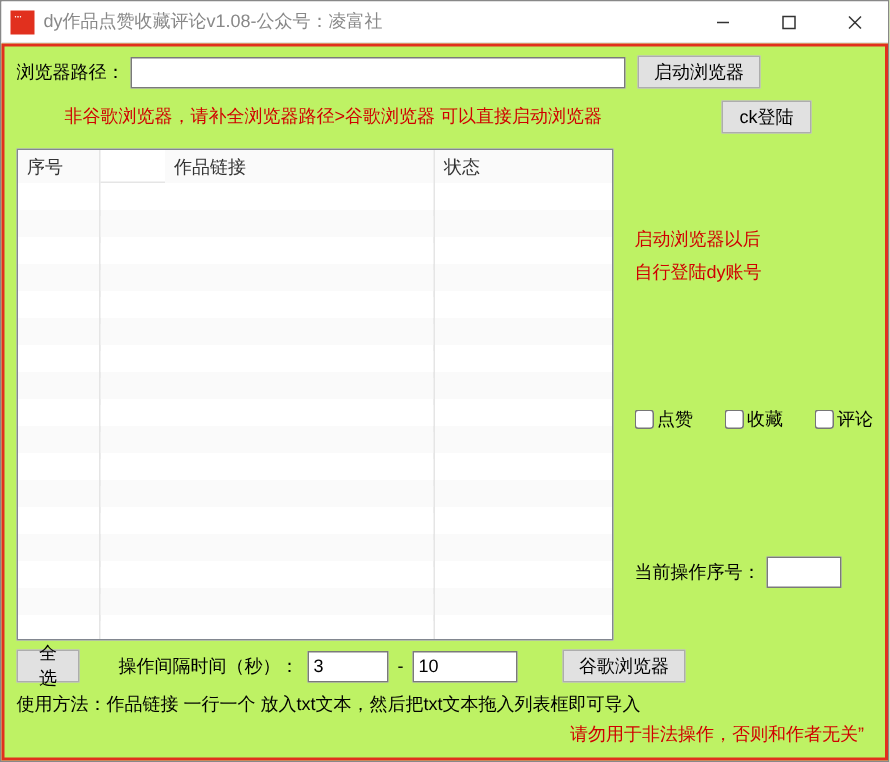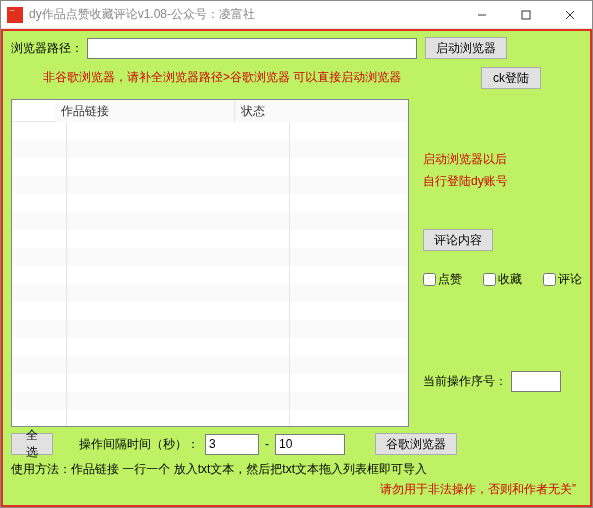--- a/index.html
+++ b/index.html
@@ -199,20 +199,21 @@
       <span style="width:8px"></span>
       <button class="button">启动浏览器</button>
     </div>
 
     <div style="position:absolute; left:40px; top:38px;" class="red-text">非谷歌浏览器，请补全浏览器路径&gt;谷歌浏览器 可以直接启动浏览器</div>
 
     <button class="button" style="position:absolute; left:478px; top:36px; width:60px;">ck登陆</button>
 
     <div class="tablewrap">
       <div class="thead">
+        <div class="th col1">序号</div>
         <div class="th col2">作品链接</div>
         <div class="th col3">状态</div>
       </div>
       <div class="tbody">
         <div class="trow">
             <div class="td col1"></div>
             <div class="td col2"></div>
             <div class="td col3"></div>
           </div>
         <div class="trow">
@@ -294,21 +295,20 @@
             <div class="td col1"></div>
             <div class="td col2"></div>
             <div class="td col3"></div>
           </div>
       </div>
     </div>
 
     <div class="sidetext red-text" style="top:120px">启动浏览器以后</div>
     <div class="sidetext red-text" style="top:142px">自行登陆dy账号</div>
 
-    <button class="button" style="position:absolute; left:420px; top:198px;">评论内容</button>
 
     <div class="checkbox-row" style="top:240px">
       <label>
         <input type="checkbox" style="">
         <span>点赞</span>
       </label>
       <label>
         <input type="checkbox" style="">
         <span>收藏</span>
       </label>

